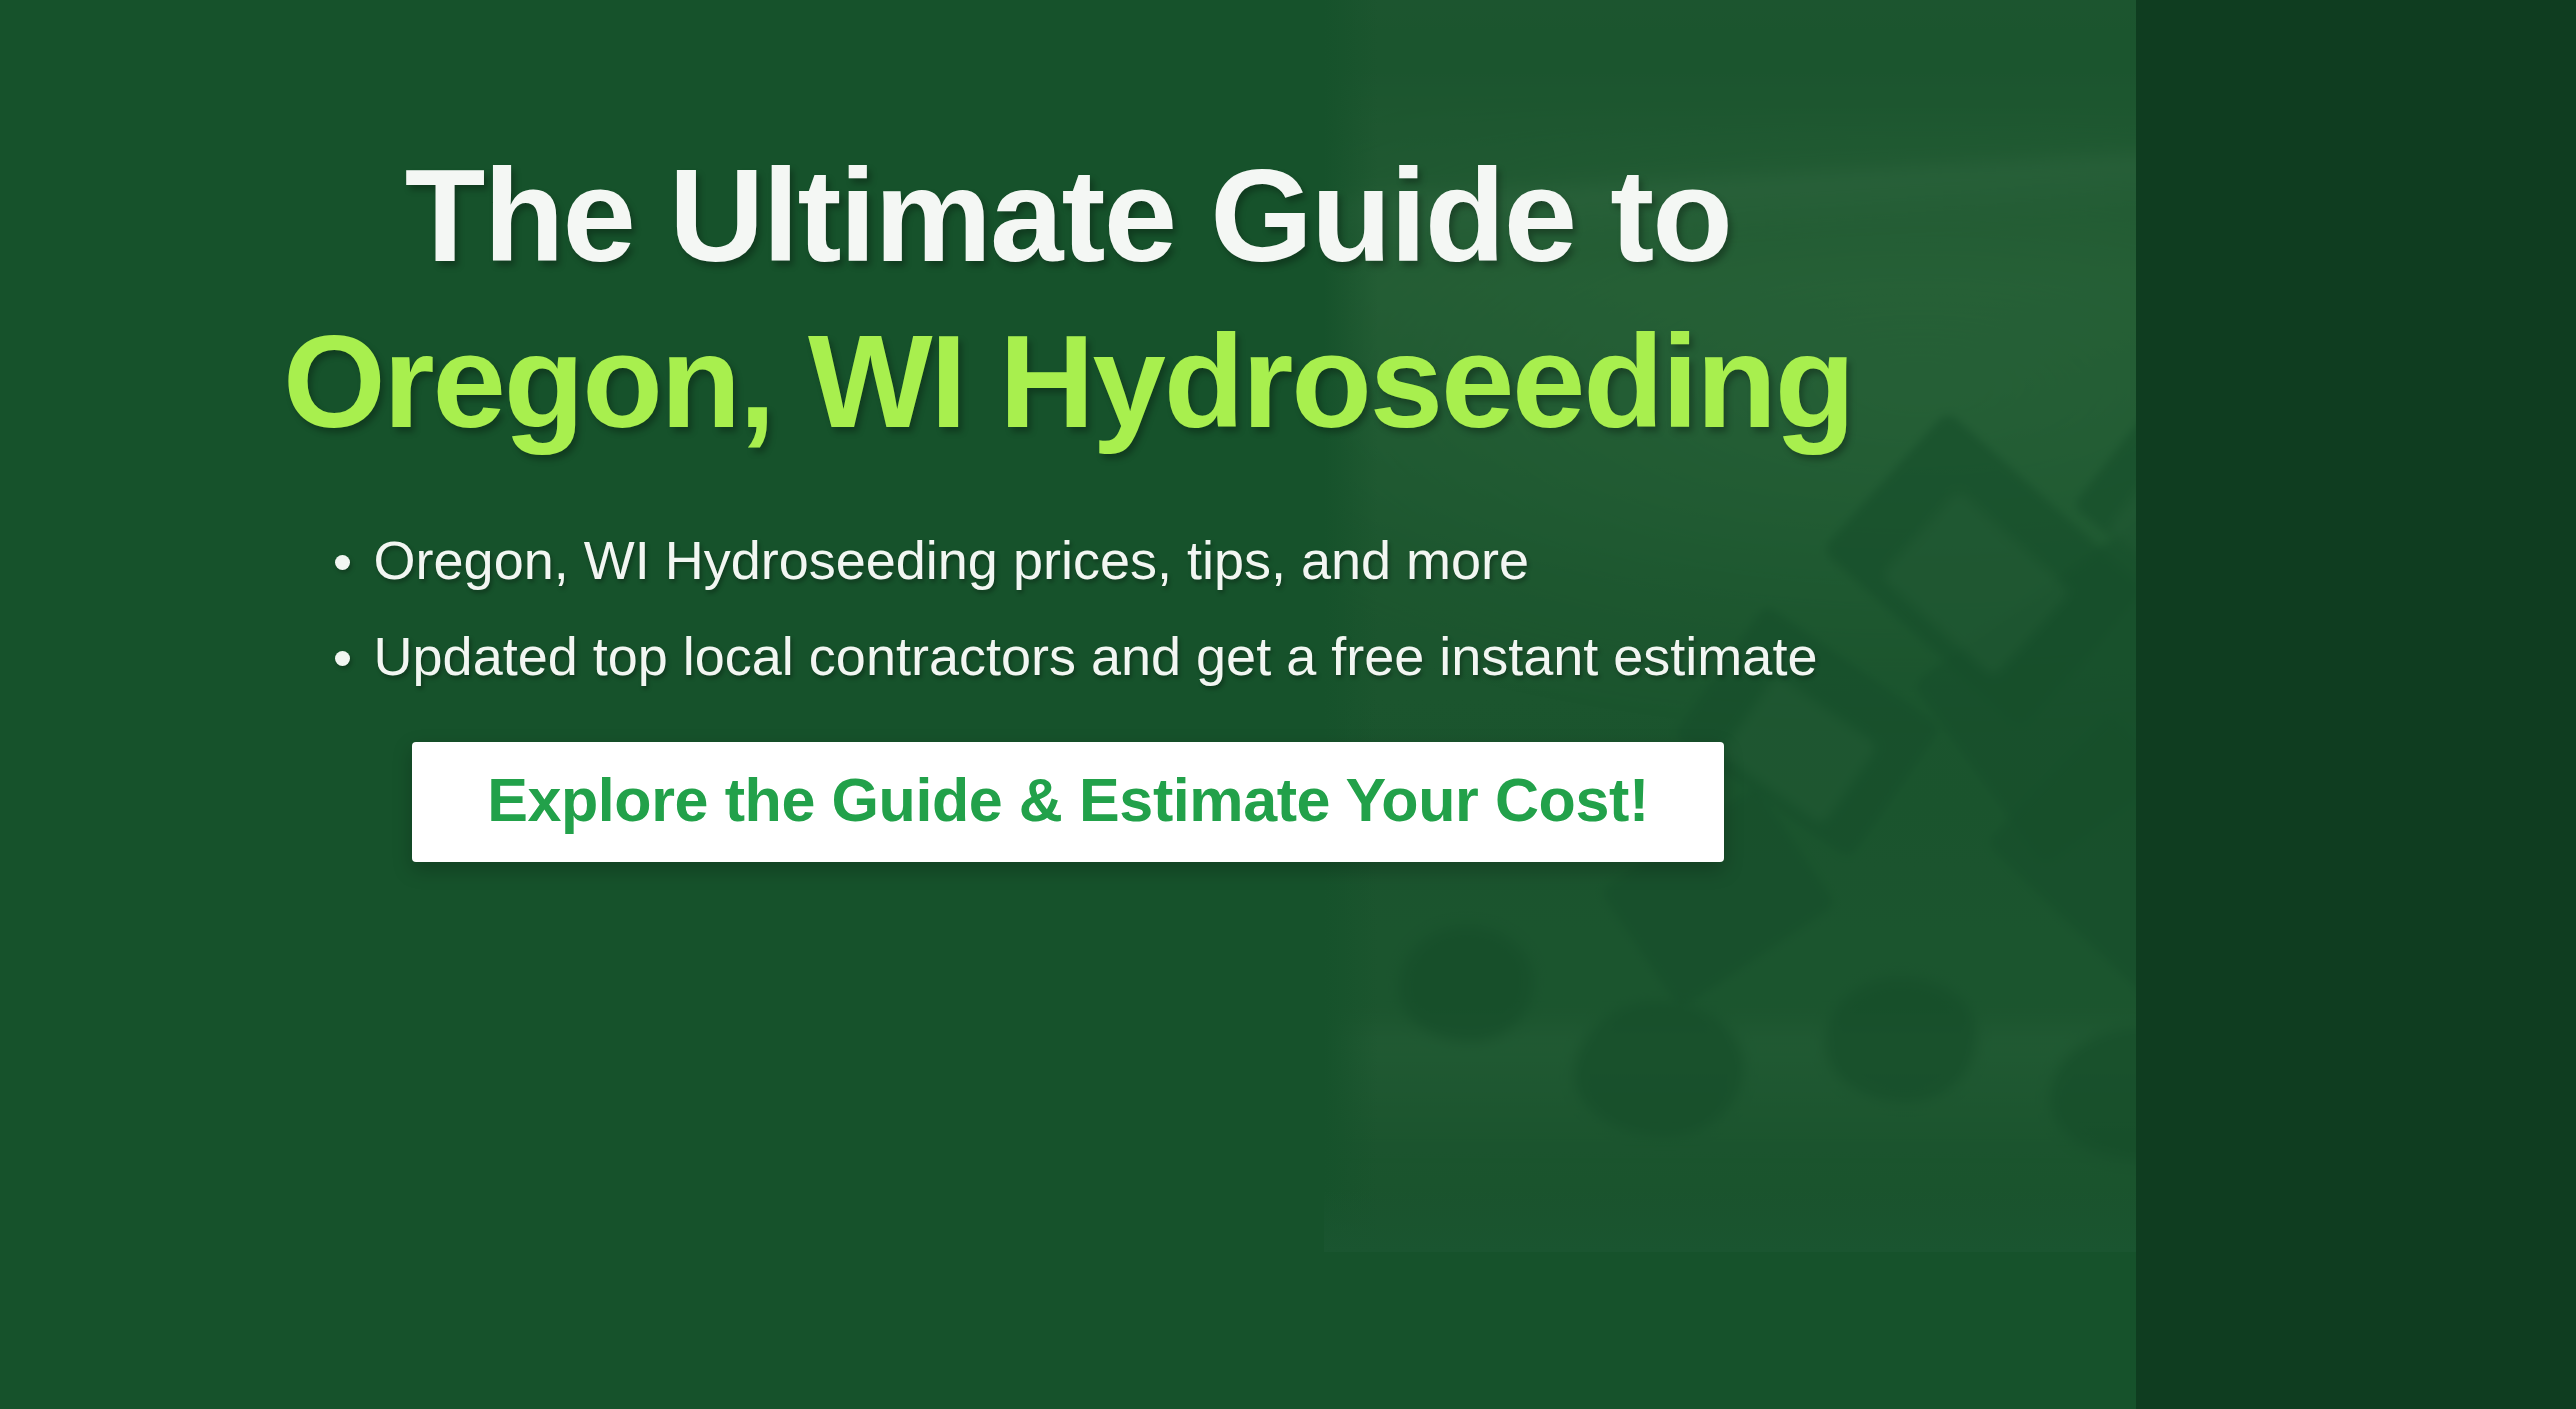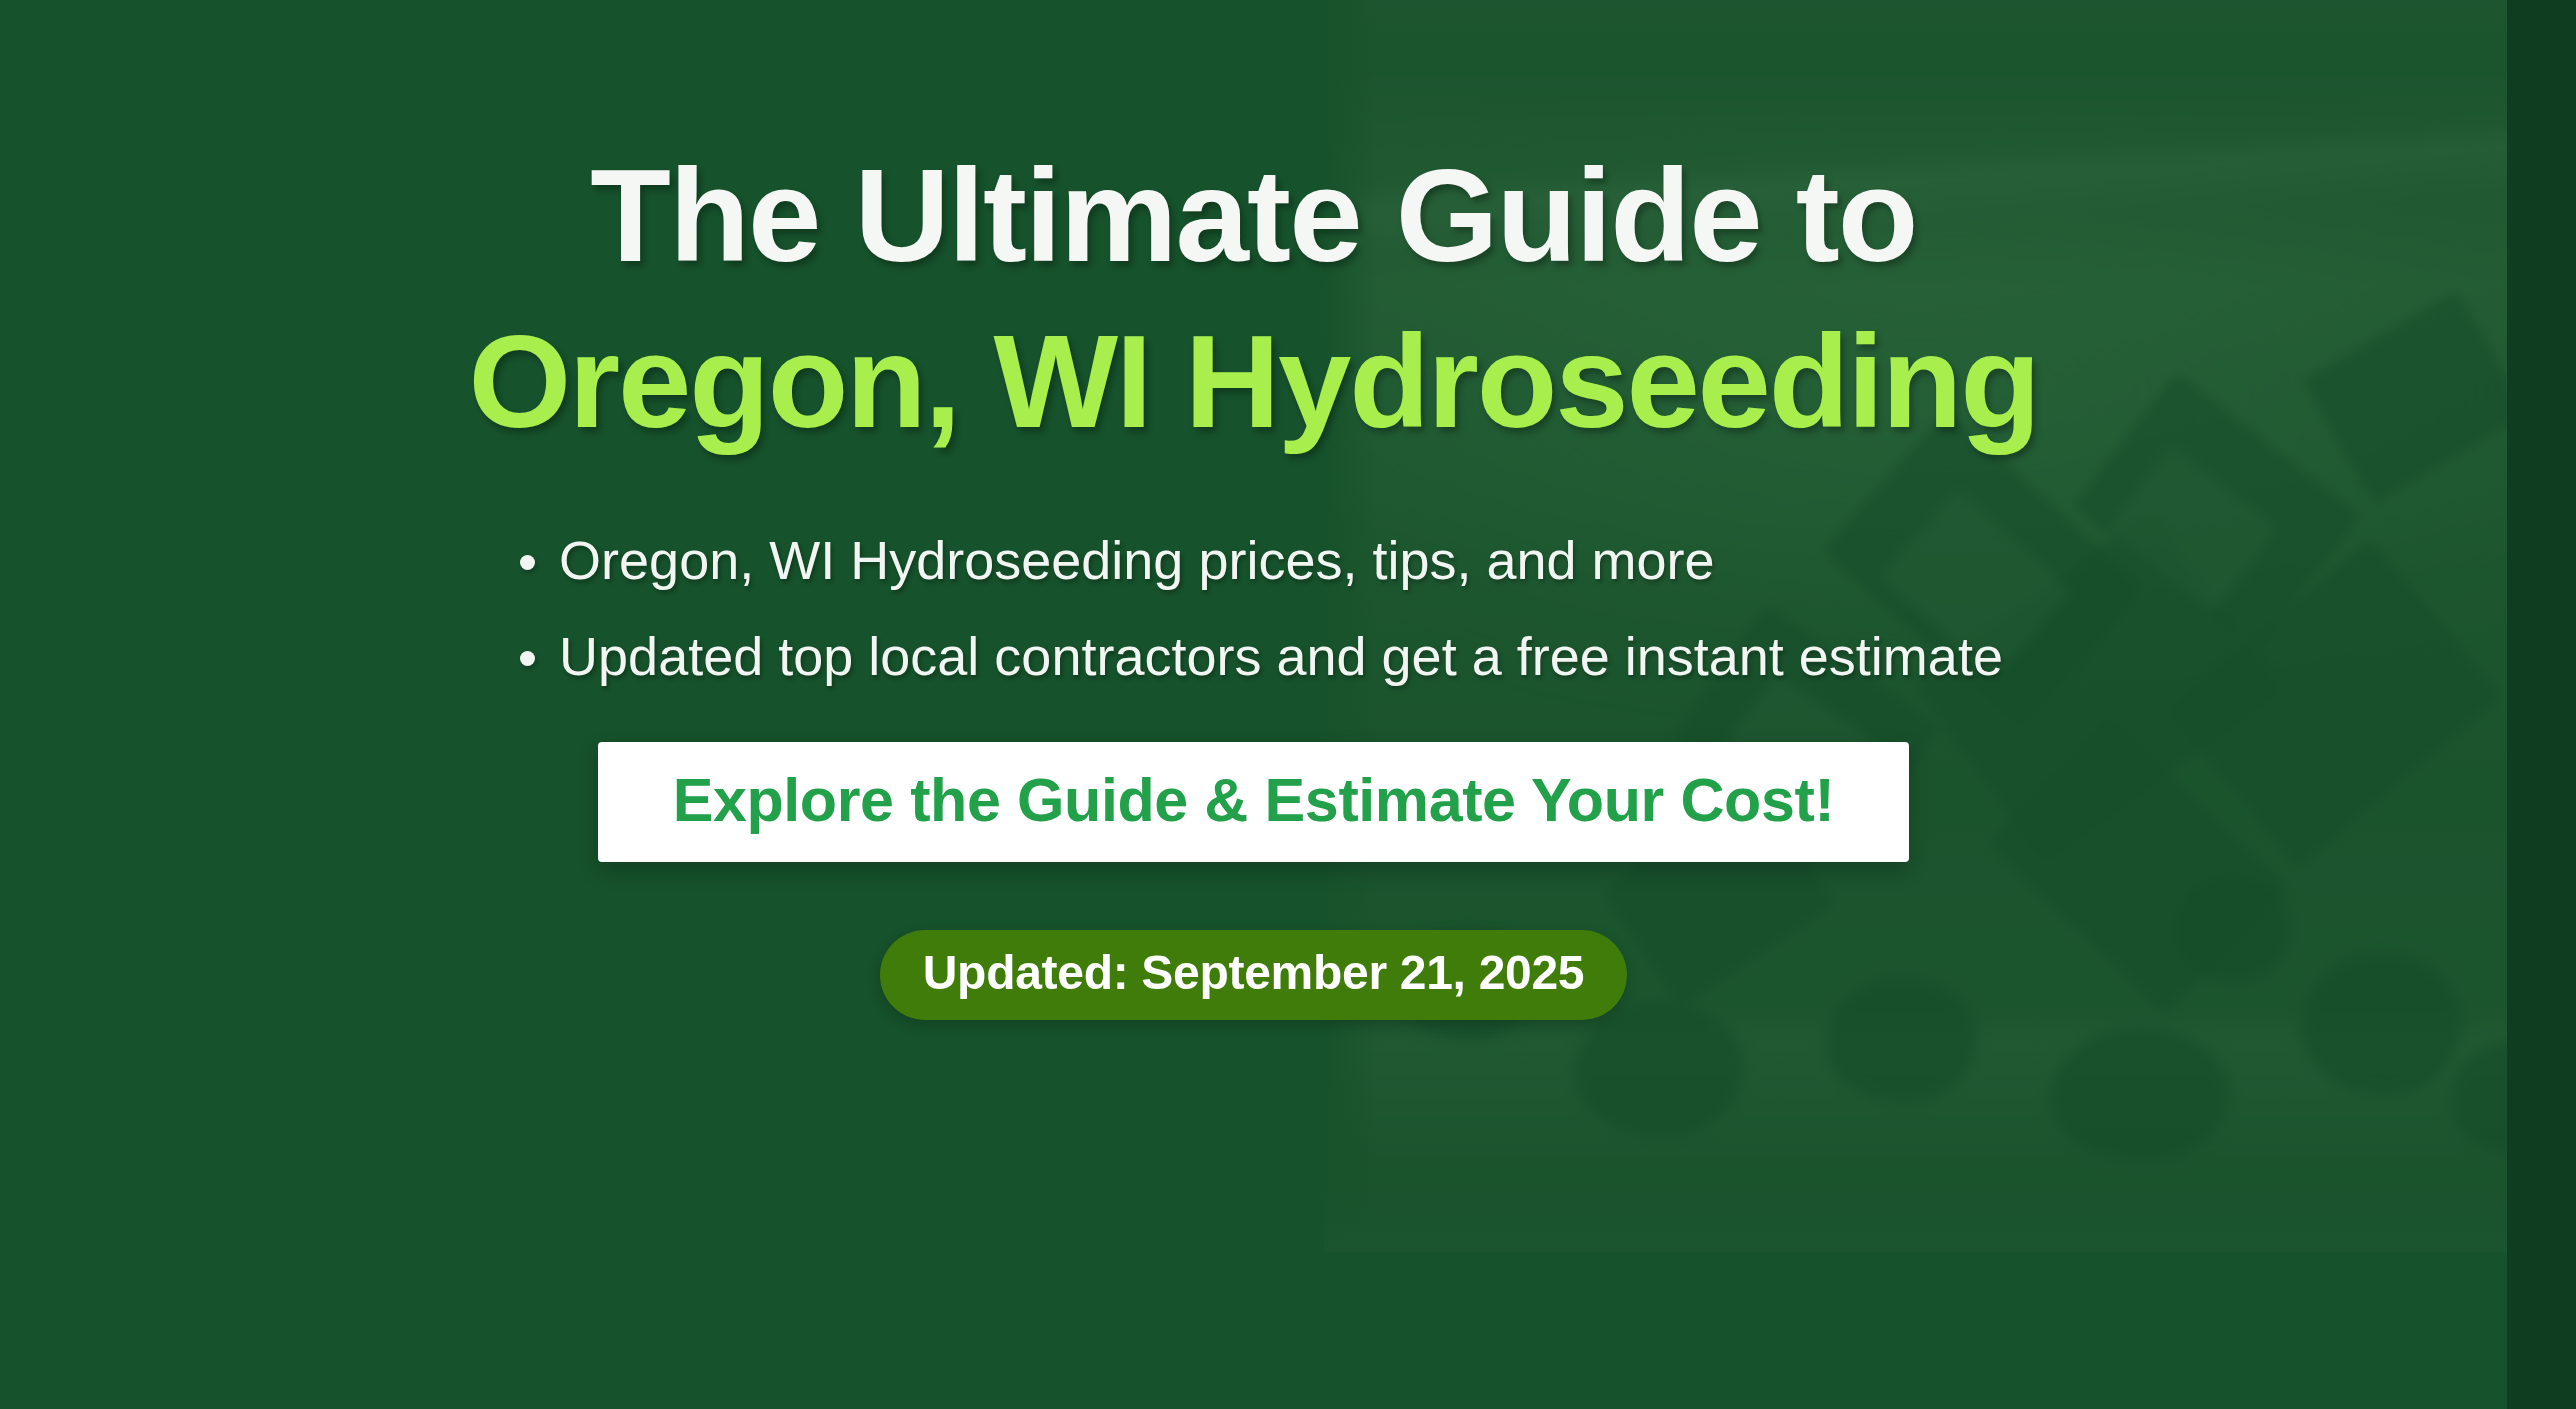--- a/index.html
+++ b/index.html
@@ -6,21 +6,21 @@
     margin: 0;
     padding: 0;
     background: #0f3d20;
   }
   body {
     font-family: "Liberation Sans", sans-serif;
   }
 
   .hero {
     position: relative;
-    width: 2507px;
+    width: 2136px;
     height: 1410px;
     overflow: hidden;
     background: #16522b;
   }
 
   
   .photo-region {
     position: absolute;
     left: 1324px;
     top: 0;
@@ -276,17 +276,16 @@
       <span class="title-line2">Oregon, WI Hydroseeding</span>
     </h1>
 
     <ul class="bullets">
       <li>Oregon, WI Hydroseeding prices, tips, and more</li>
       <li>Updated top local contractors and get a free instant estimate</li>
     </ul>
 
     <button class="cta-button">Explore the Guide &amp; Estimate Your Cost!</button>
 
-    <div class="updated-badge">Updated: September 21, 2025</div>
 
   </div>
 </div>
 
 
 </body></html>

